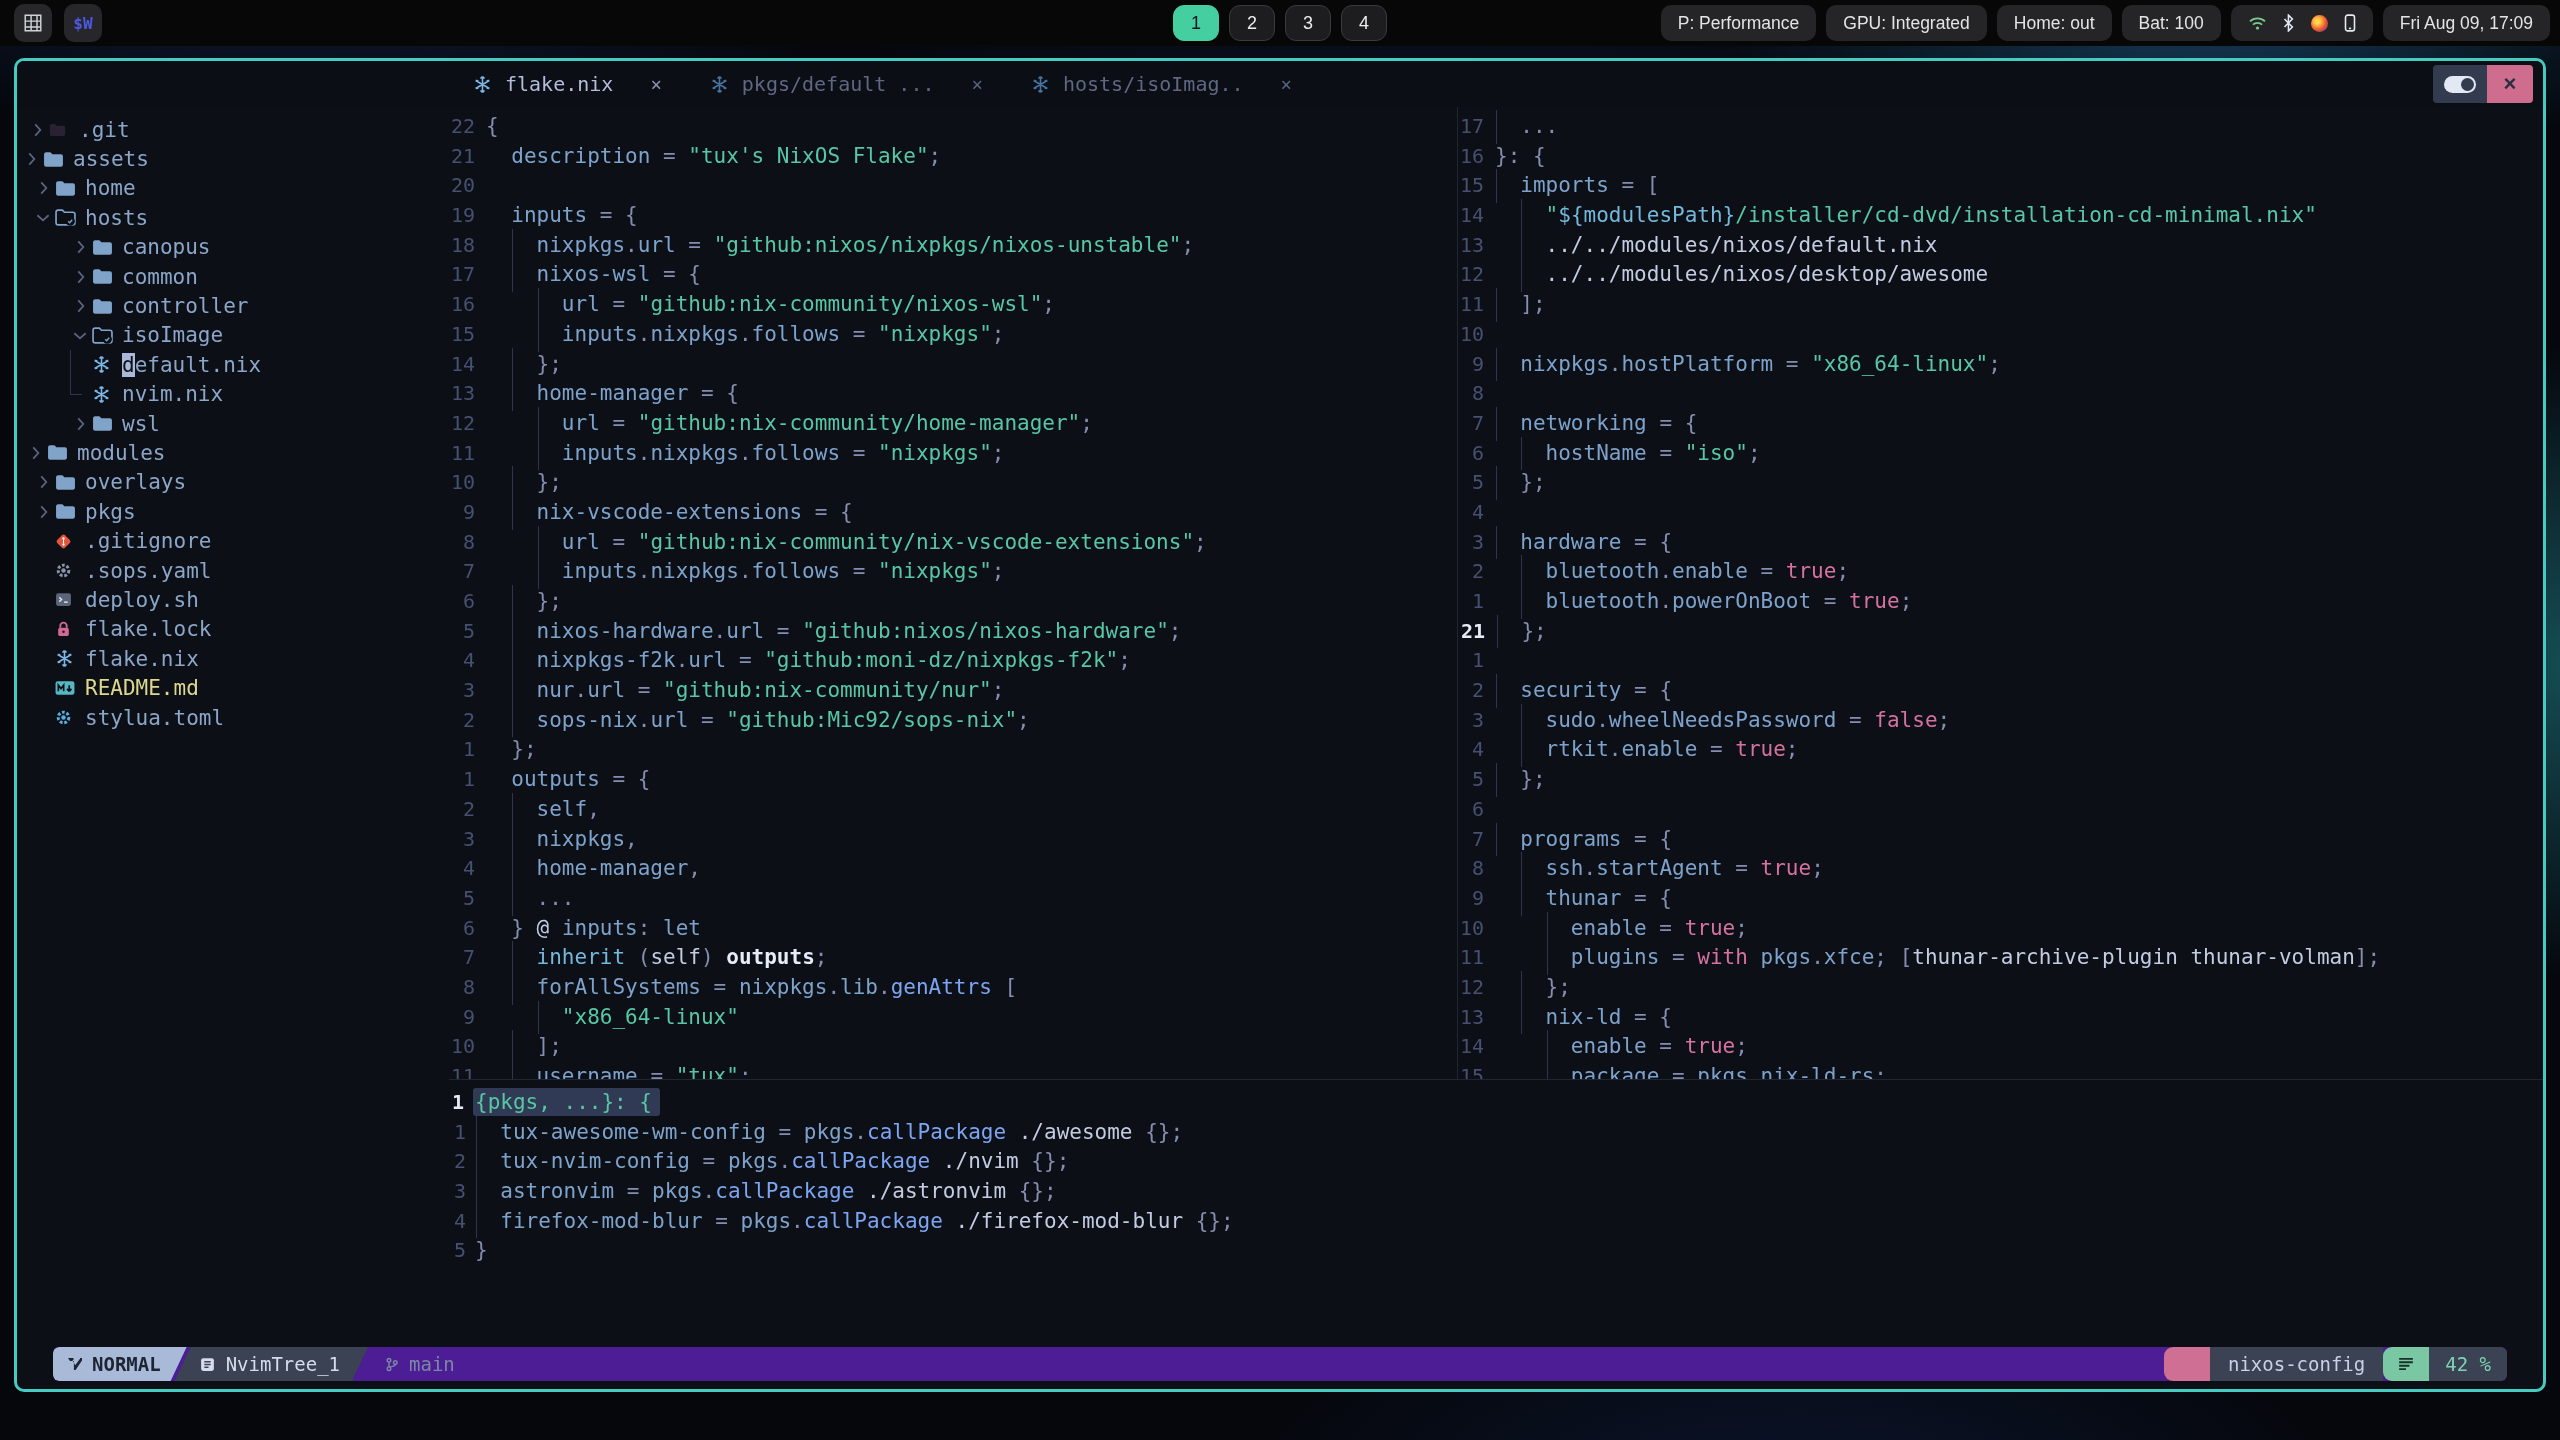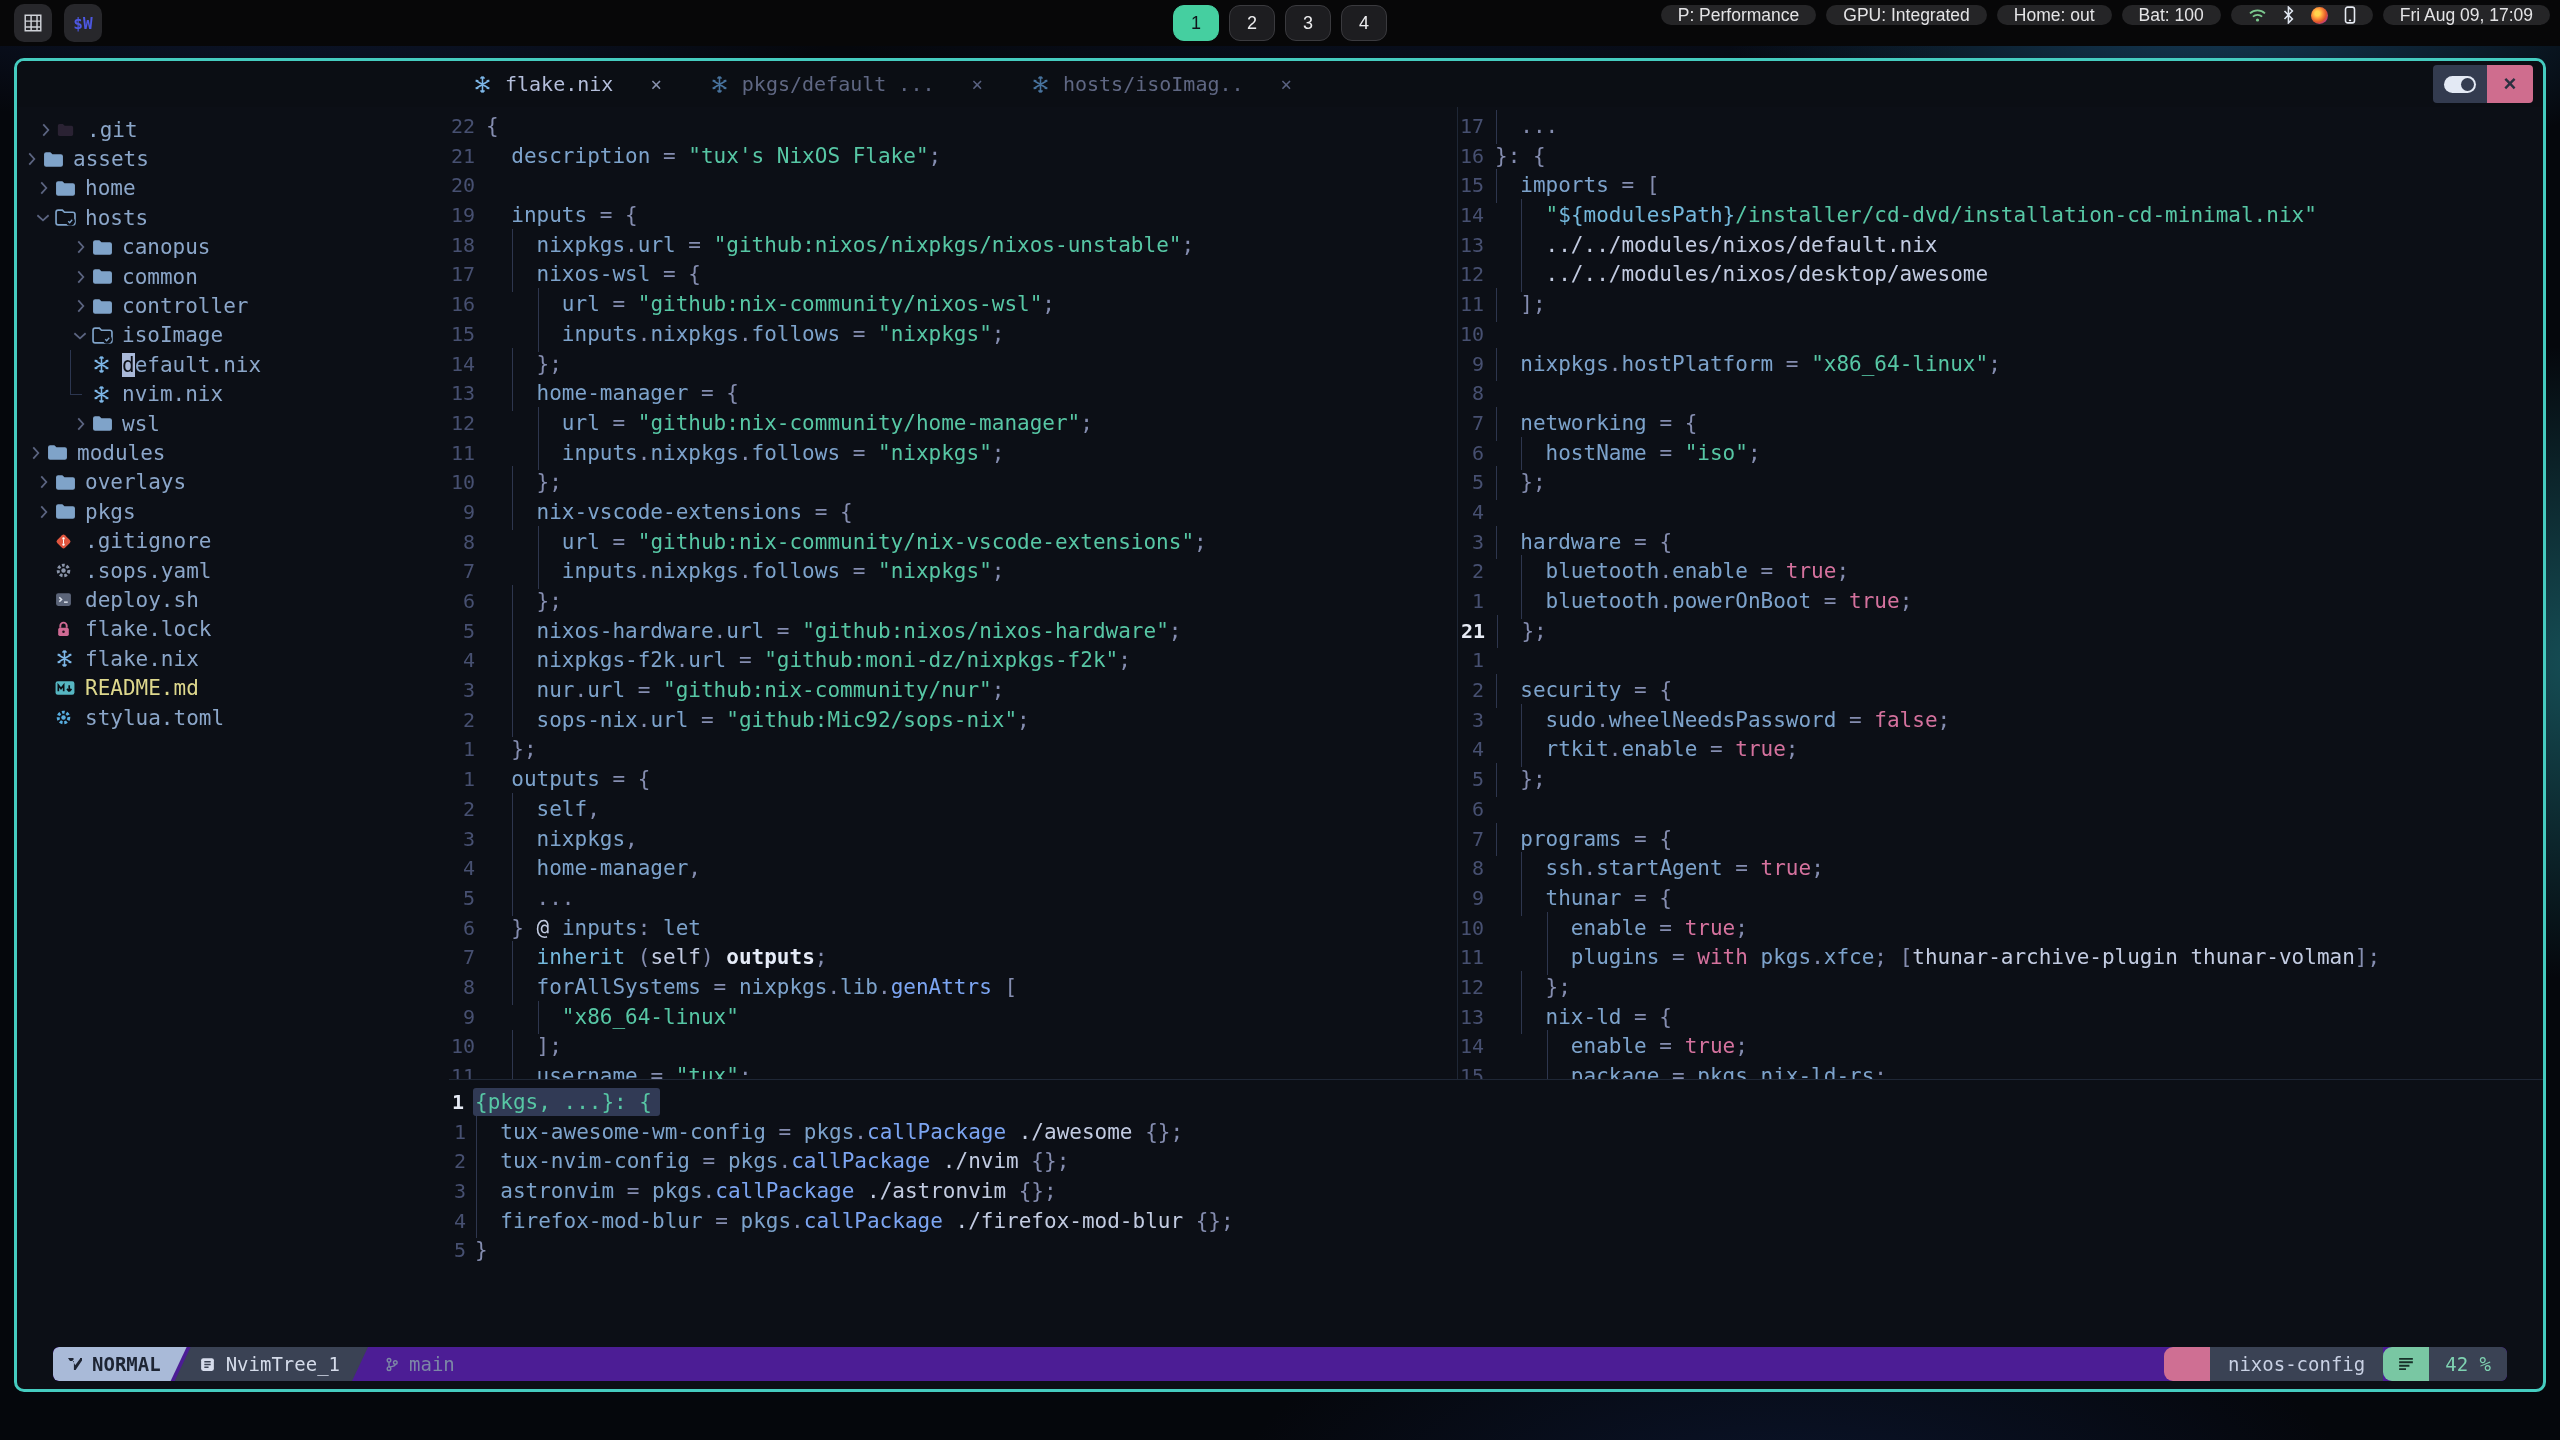--- a/index.html
+++ b/index.html
@@ -17,21 +17,21 @@
   }
   
   .topbar { position:absolute; left:0; top:0; width:2560px; height:46px; background:#070708; display:flex; align-items:center; }
   .tb-left { position:absolute; left:14px; top:4px; display:flex; gap:12px; }
   .tb-btn { width:38px; height:38px; border-radius:10px; background:#27272b; display:flex; align-items:center; justify-content:center; }
   .tb-btn .wtool { color:#4d58e3; font-family:"DejaVu Sans Mono", monospace; font-weight:bold; font-size:16px; }
   .tb-ws { position:absolute; left:50%; top:5px; transform:translateX(-50%); display:flex; gap:10px; }
   .ws { min-width:46px; height:36px; border-radius:11px; background:#1d1d20; border:1px solid #3a3a3e; color:#ececee; font-size:18px; display:flex; align-items:center; justify-content:center; }
   .ws.active { background:#45cfa0; border-color:#45cfa0; color:#10151c; }
   .tb-right { position:absolute; right:10px; top:5px; display:flex; gap:10px; align-items:center; }
-  .pill { height:20px; border-radius:10px; background:#252527; color:#e4e4e6; font-size:17.5px; display:flex; align-items:center; padding:0 17px; gap:16px; }
+  .pill { height:36px; border-radius:10px; background:#252527; color:#e4e4e6; font-size:17.5px; display:flex; align-items:center; padding:0 17px; gap:16px; }
   .ffx { width:17px; height:17px; border-radius:50%; background:radial-gradient(circle at 38% 38%, #ffd54d 0 16%, #ff9a3c 34%, #e0562a 58%, #b5369b 80%, #7a2db0 100%); }
   
   .win { position:absolute; left:14px; top:58px; width:2532px; height:1334px; background:#0c0f16; border:3px solid #45ccc0; border-radius:10px; display:flex; flex-direction:column; overflow:hidden; }
   .tabbar { height:46px; flex:0 0 46px; display:flex; align-items:center; background:#0b0e14; }
   .tabs { display:flex; margin-left:432px; height:100%; }
   .tab { display:flex; align-items:center; padding:0 24px; gap:13px; font-family:"DejaVu Sans Mono", monospace; font-size:20px; color:#5f6783; }
   .tab .snow { color:#48739e; }
   .tab.active { color:#b4bedb; }
   .tab.active .snow { color:#7db7e8; }
   .tab .x { margin-left:24px; color:#596180; font-size:19px; }
@@ -168,21 +168,21 @@
       </div>
     <div class="win-controls">
       <div class="wc-toggle">
           <span class="tg"></span>
         </div>
       <div class="wc-close">×</div>
     </div>
   </div>
   <div class="content">
     <div class="tree">
-        <div class="trow" style="padding-left: 16px;">
+        <div class="trow" style="padding-left: 8px;">
           <span class="arrow">
             <svg width="9" height="14" viewBox="0 0 8 12" fill="none" stroke="#5b6480" stroke-width="1.6">
               <path d="M2 1l4.5 5L2 11"></path>
             </svg>
           </span>
           <span class="tico">
             <svg width="17" height="14" viewBox="0 0 20 16">
               <path d="M1 3q0-2 2-2h4l2 2h8q2 0 2 2v8q0 2-2 2H3q-2 0-2-2z" fill="#2a2233"></path>
             </svg>
           </span>

